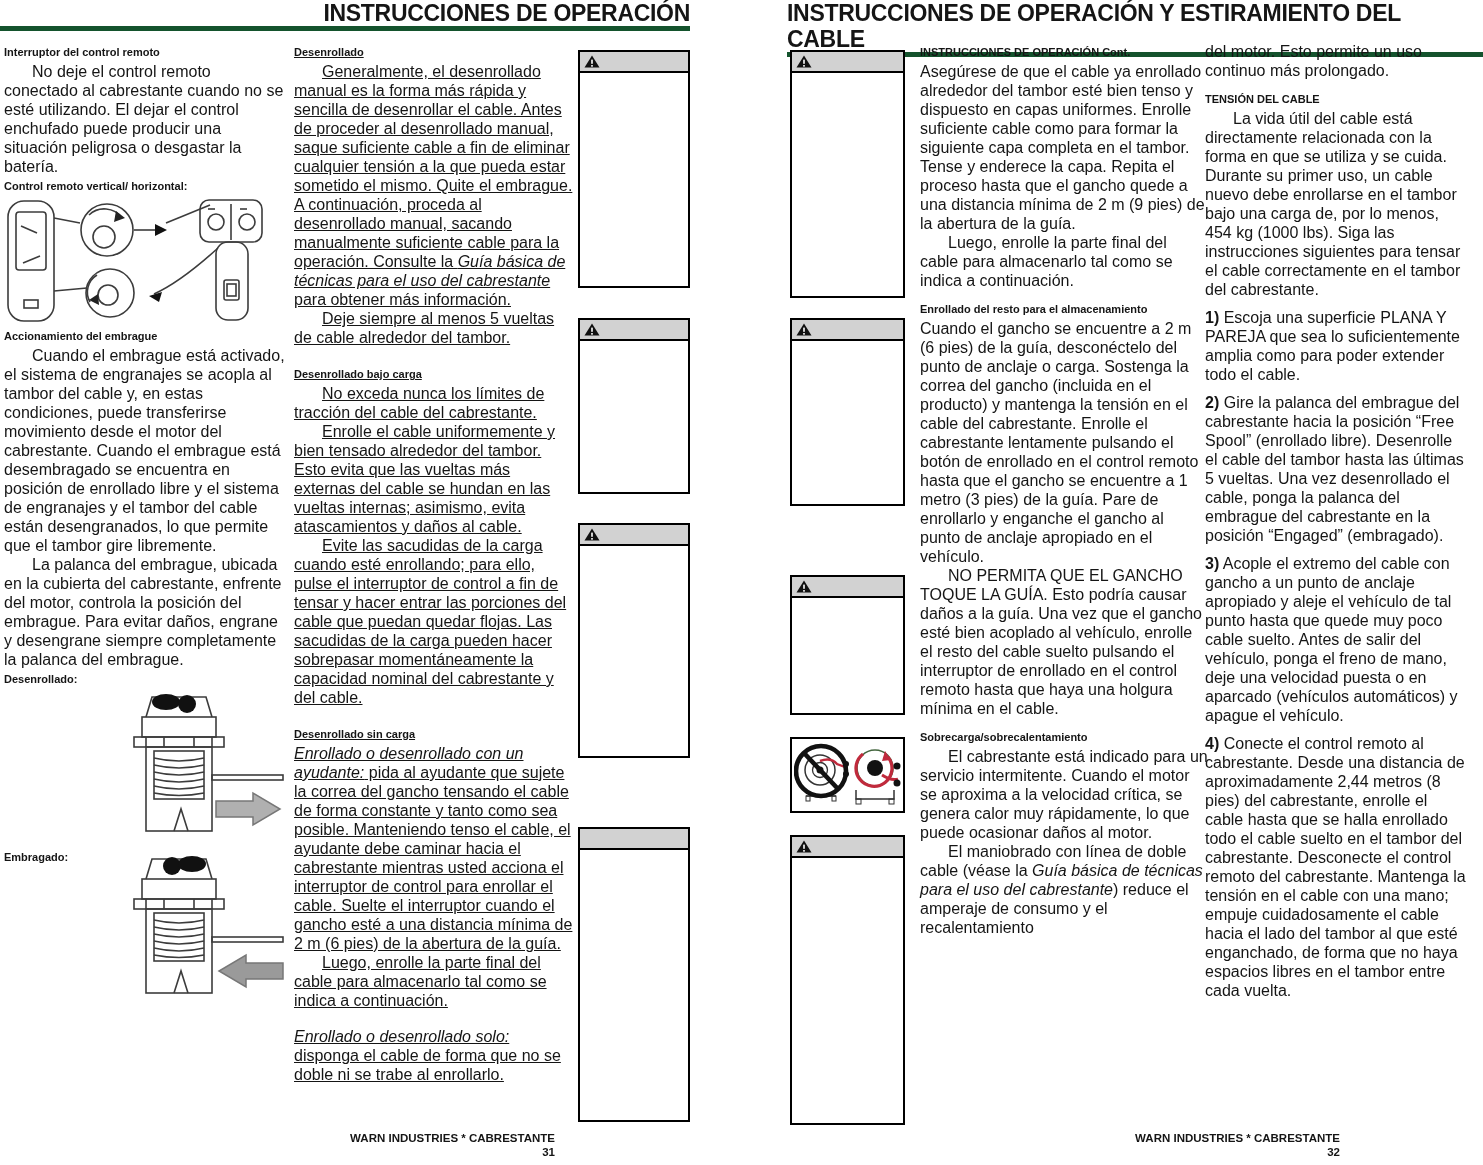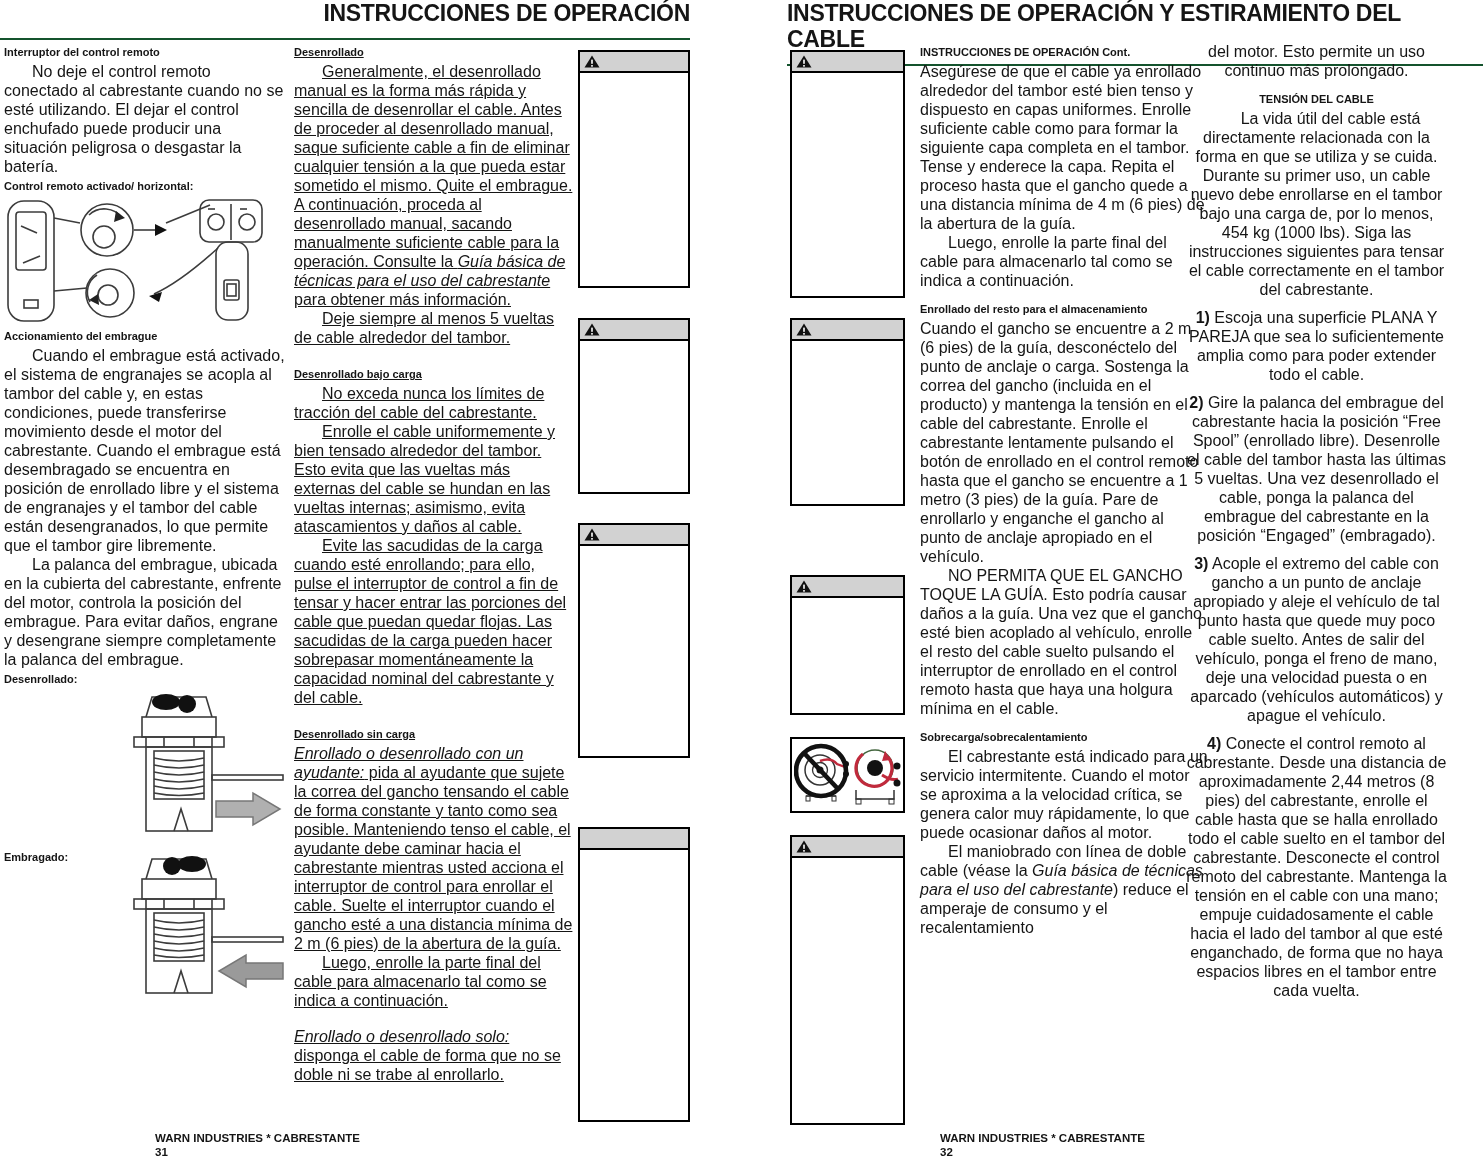--- a/index.html
+++ b/index.html
@@ -1,49 +1,49 @@
 <!DOCTYPE html>
 <html><head>
 <meta charset="utf-8">
 <style>
   html,body{margin:0;padding:0;background:#fff;}
   #canvas{position:relative;width:1483px;height:1165px;background:#fff;overflow:hidden;
           font-family:"Liberation Sans", sans-serif;color:#151515;}
   .page{position:absolute;top:0;height:1165px;}
   .page-title{position:absolute;top:0;font-weight:bold;font-size:23px;line-height:26px;
-              border-bottom:2px solid #14532d;padding-bottom:12px;letter-spacing:-0.3px;}
+              border-bottom:5px solid #14532d;padding-bottom:0;letter-spacing:-0.3px;}
   .col{position:absolute;}
   .h{font-size:11px;font-weight:bold;line-height:20px;margin:0;}
   p{font-size:16px;line-height:19px;margin:0;}
   .ind{text-indent:28px;}
   .gap{margin-top:17px;}
   .sgap{margin-top:9px;}
   i{font-style:italic;}
   .stepnum{font-weight:bold;}
   .warnbox{position:absolute;border:2px solid #000;background:#fff;box-sizing:border-box;}
   .warnbar{height:19px;background:#d2d2d2;border-bottom:2px solid #000;
            display:flex;align-items:center;padding-left:4px;}
-  .footer{position:absolute;text-align:left;font-size:11.5px;font-weight:bold;line-height:14px;}
+  .footer{position:absolute;text-align:right;font-size:11.5px;font-weight:bold;line-height:14px;}
   .diagram{display:block;}
   .winch-img{display:block;margin-left:84px;}
   .figbox{position:absolute;border:2px solid #000;box-sizing:border-box;background:#fff;
           display:flex;align-items:center;justify-content:center;}
 </style>
 </head>
 <body>
 
 <div id="canvas">
 
   <div class="page" style="left:0;width:740px;">
     <div class="page-title" style="left:0;width:690px;text-align:right;">INSTRUCCIONES DE OPERACIÓN</div>
 
     <div class="col" style="left:4px;top:42px;width:281px;">
       <div class="h">Interruptor del control remoto</div>
       <p class="ind">No deje el control remoto conectado al cabrestante cuando no se esté utilizando. El dejar el control enchufado puede producir una situación peligrosa o desgastar la batería.</p>
-      <div class="h">Control remoto activado/ horizontal:</div>
+      <div class="h">Control remoto vertical/ horizontal:</div>
 
       <svg class="diagram" width="264" height="130" viewBox="0 0 264 130">
         <g fill="none" stroke="#3c3c3c" stroke-width="1.6">
           <rect x="4" y="5" width="46" height="120" rx="16"></rect>
           <rect x="12" y="16" width="30" height="58" rx="3"></rect>
           <path d="M17 30 l16 7"></path>
             <path d="M36 60 l-17 7"></path>
           <rect x="20" y="104" width="14" height="8"></rect>
           <circle cx="103" cy="34" r="26"></circle>
             <circle cx="100" cy="41" r="11"></circle>
@@ -237,35 +237,35 @@
             <polygon points="8,0.5 15.5,12.5 0.5,12.5" fill="#111"></polygon>
             <rect x="7.2" y="4.6" width="1.6" height="4.2" fill="#fff"></rect>
             <rect x="7.2" y="10" width="1.6" height="1.7" fill="#fff"></rect>
           </svg>
       </div>
     </div>
 
     <div class="col" style="left:177px;top:42px;width:288px;">
       <div class="h">INSTRUCCIONES DE OPERACIÓN Cont.</div>
       <p>Asegúrese de que el cable ya enrollado alrededor del tambor esté bien tenso y dispuesto en capas uniformes. Enrolle suficiente cable como para formar la siguiente capa completa en el tambor.</p>
-      <p>Tense y enderece la capa. Repita el proceso hasta que el gancho quede a una distancia mínima de 4 m (6 pies) de la abertura de la guía.</p>
+      <p>Tense y enderece la capa. Repita el proceso hasta que el gancho quede a una distancia mínima de 2 m (9 pies) de la abertura de la guía.</p>
       <p class="ind">Luego, enrolle la parte final del cable para almacenarlo tal como se indica a continuación.</p>
 
       <div class="h sgap">Enrollado del resto para el almacenamiento</div>
       <p>Cuando el gancho se encuentre a 2 m (6 pies) de la guía, desconéctelo del punto de anclaje o carga. Sostenga la correa del gancho (incluida en el producto) y mantenga la tensión en el cable del cabrestante. Enrolle el cabrestante lentamente pulsando el botón de enrollado en el control remoto hasta que el gancho se encuentre a 1 metro (3 pies) de la guía. Pare de enrollarlo y enganche el gancho al punto de anclaje apropiado en el vehículo.</p>
       <p class="ind">NO PERMITA QUE EL GANCHO TOQUE LA GUÍA. Esto podría causar daños a la guía. Una vez que el gancho esté bien acoplado al vehículo, enrolle el resto del cable suelto pulsando el interruptor de enrollado en el control remoto hasta que haya una holgura mínima en el cable.</p>
 
       <div class="h sgap">Sobrecarga/sobrecalentamiento</div>
       <p class="ind">El cabrestante está indicado para un servicio intermitente. Cuando el motor se aproxima a la velocidad crítica, se genera calor muy rápidamente, lo que puede ocasionar daños al motor.</p>
       <p class="ind">
         <span>El maniobrado con línea de doble cable (véase la </span><i>Guía básica de técnicas para el uso del cabrestante</i><span>) reduce el amperaje de consumo y el recalentamiento</span>
       </p>
     </div>
 
-    <div class="col" style="left:442px;top:42px;width:263px;text-align:center;">
+    <div class="col" style="left:462px;top:42px;width:263px;">
       <p>del motor. Esto permite un uso continuo más prolongado.</p>
       <div class="h sgap">TENSIÓN DEL CABLE</div>
       <p class="ind">La vida útil del cable está directamente relacionada con la forma en que se utiliza y se cuida. Durante su primer uso, un cable nuevo debe enrollarse en el tambor bajo una carga de, por lo menos, 454 kg (1000 lbs). Siga las instrucciones siguientes para tensar el cable correctamente en el tambor del cabrestante.</p>
 
       <p class="sgap">
         <span class="stepnum">1)</span><span> Escoja una superficie PLANA Y PAREJA que sea lo suficientemente amplia como para poder extender todo el cable.</span>
       </p>
       <p class="sgap">
         <span class="stepnum">2)</span><span> Gire la palanca del embrague del cabrestante hacia la posición “Free Spool” (enrollado libre). Desenrolle el cable del tambor hasta las últimas 5 vueltas. Una vez desenrollado el cable, ponga la palanca del embrague del cabrestante en la posición “Engaged” (embragado).</span>
       </p>

